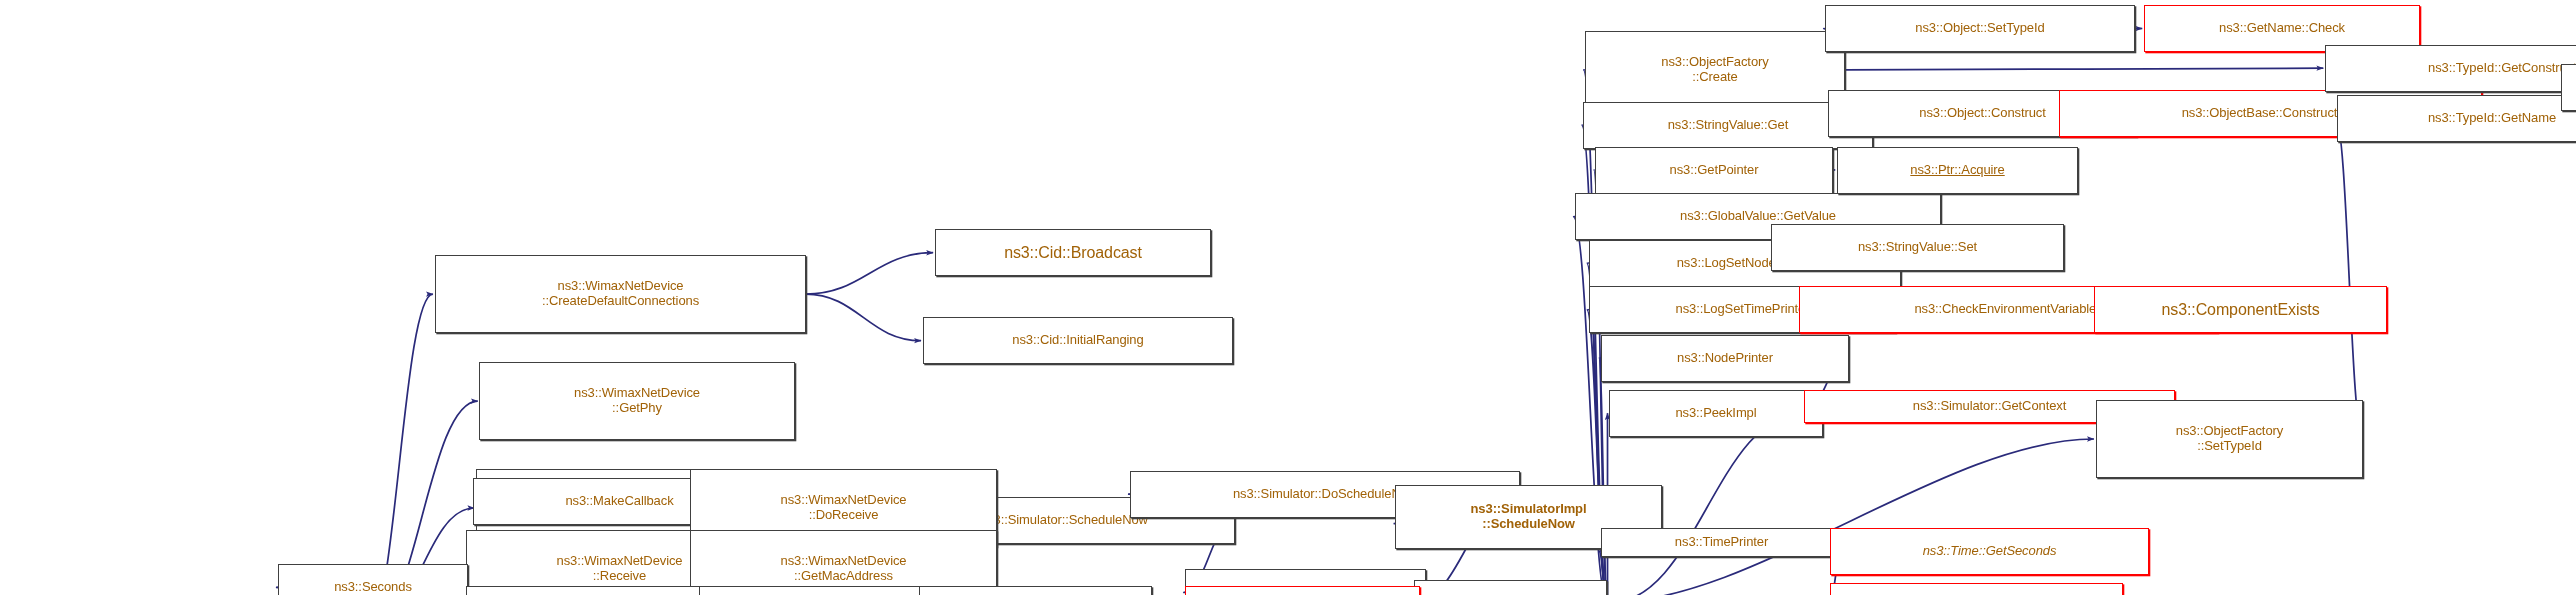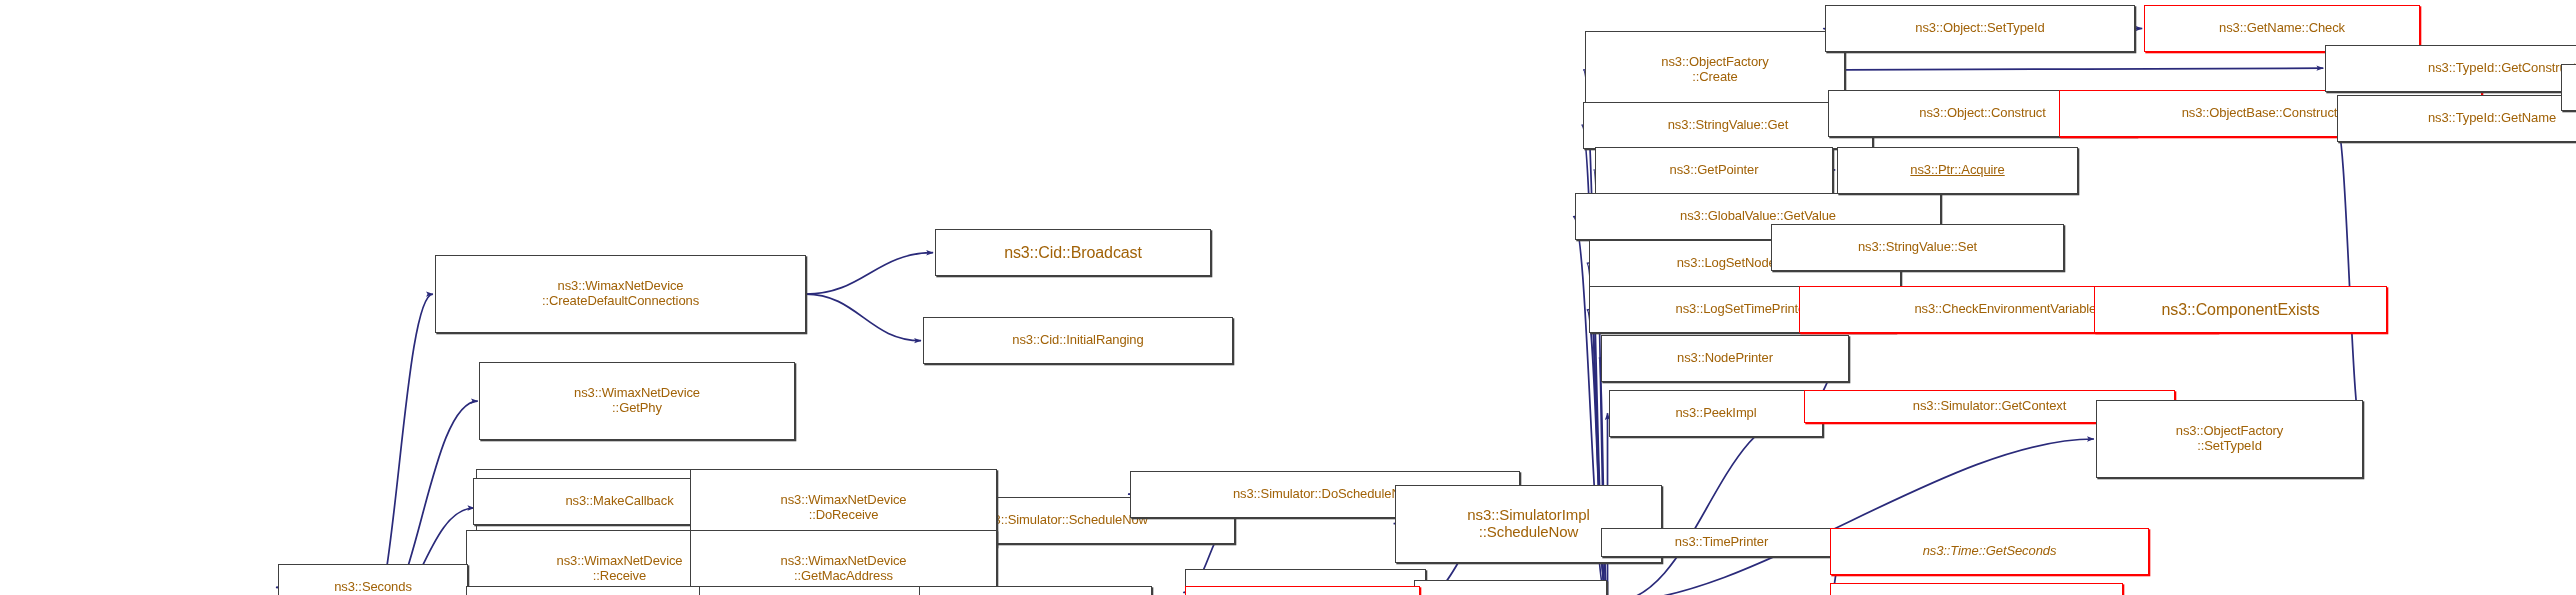--- a/index.html
+++ b/index.html
@@ -106,21 +106,21 @@
 Device::Start</div>
       <div class="node normal" style="left: 435px; top: 255px; width: 371px; height: 78px; font-size: 13px;">ns3::WimaxNetDevice
 ::CreateDefaultConnections</div>
       <div class="node normal" style="left: 479px; top: 362px; width: 316px; height: 78px; font-size: 13px;">ns3::WimaxNetDevice
 ::GetPhy</div>
       <div class="node normal" style="left: 935px; top: 229px; width: 276px; height: 47px; font-size: 16px;">ns3::Cid::Broadcast</div>
       <div class="node normal" style="left: 923px; top: 317px; width: 310px; height: 47px; font-size: 13px;">ns3::Cid::InitialRanging</div>
       <div class="node normal" style="left: 893px; top: 497px; width: 342px; height: 47px; font-size: 13px;">ns3::Simulator::ScheduleNow</div>
       <div class="node normal" style="left: 1130px; top: 471px; width: 390px; height: 47px; font-size: 13px;">ns3::Simulator::DoScheduleNow</div>
       <div class="node normal" style="left: 1185px; top: 569px; width: 241px; height: 47px; font-size: 13px;">ns3::MakeEvent</div>
-      <div class="node normal" style="left: 1395px; top: 485px; width: 267px; height: 78px; font-size: 15px;">ns3::SimulatorImpl
+      <div class="node normal" style="left: 1395px; top: 485px; width: 267px; height: 64px; font-size: 13px; font-weight: bold;">ns3::SimulatorImpl
 ::ScheduleNow</div>
       <div class="node normal" style="left: 1414px; top: 580px; width: 193px; height: 47px; font-size: 13px;">ns3::GetImpl</div>
       <div class="node normal" style="left: 1585px; top: 31px; width: 260px; height: 78px; font-size: 13px;">ns3::ObjectFactory
 ::Create</div>
       <div class="node normal" style="left: 1583px; top: 102px; width: 290px; height: 47px; font-size: 13px;">ns3::StringValue::Get</div>
       <div class="node normal" style="left: 1595px; top: 147px; width: 238px; height: 47px; font-size: 13px;">ns3::GetPointer</div>
       <div class="node normal" style="left: 1575px; top: 193px; width: 366px; height: 47px; font-size: 13px;">ns3::GlobalValue::GetValue</div>
       <div class="node normal" style="left: 1589px; top: 240px; width: 312px; height: 47px; font-size: 13px;">ns3::LogSetNodePrinter</div>
       <div class="node normal" style="left: 1589px; top: 286px; width: 307px; height: 47px; font-size: 13px;">ns3::LogSetTimePrinter</div>
       <div class="node normal" style="left: 1601px; top: 335px; width: 248px; height: 47px; font-size: 13px;">ns3::NodePrinter</div>

